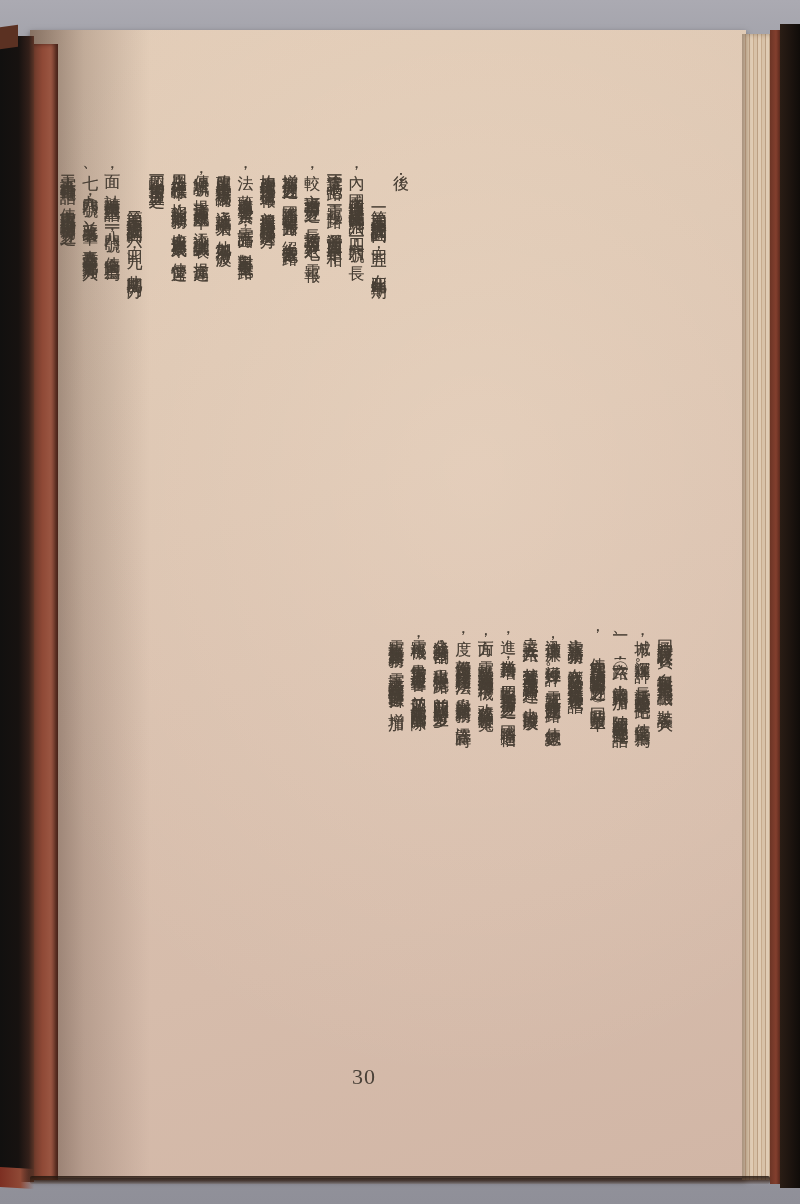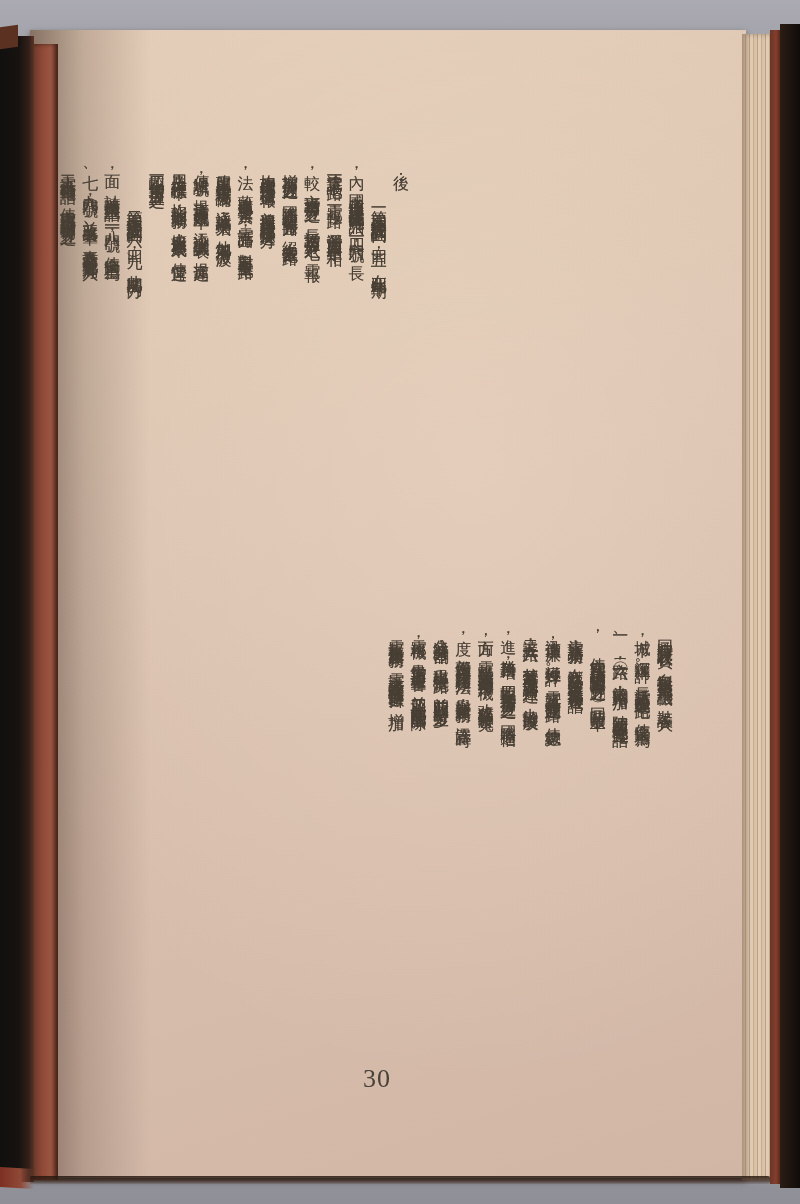--- a/index.html
+++ b/index.html
@@ -69,21 +69,21 @@
     letter-spacing:1.9px;
     text-shadow:0 0 .4px rgba(72,63,53,.55);
   }
   .vblock .vcol{white-space:nowrap;}
   .block-upper{right:388px;top:162px;height:436px;line-height:22.2px;}
   
   .block-lower{right:124px;top:627px;height:436px;line-height:22.4px;}
   
   .page-number{
     position:absolute;left:352px;top:1064px;width:50px;
-    text-align:center;font-size:26px;color:#4a4138;
+    font-size:22px;color:#4a4138;
     letter-spacing:1px;
     font-family:"Liberation Serif","DejaVu Serif",serif;
   }
 </style>
 </head>
 <body>
 
 <div class="book-page"></div>
 <div class="page-gutter-shade"></div>
 

